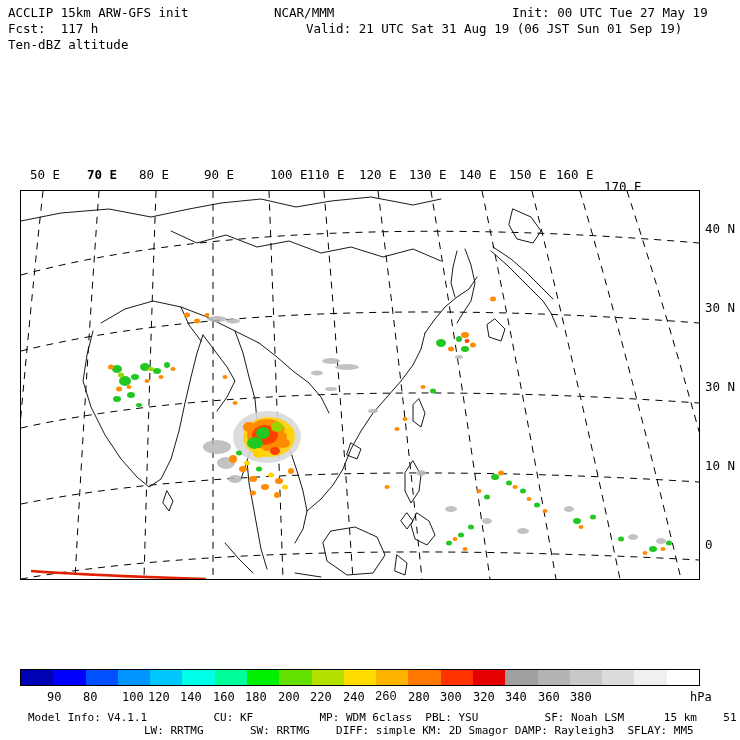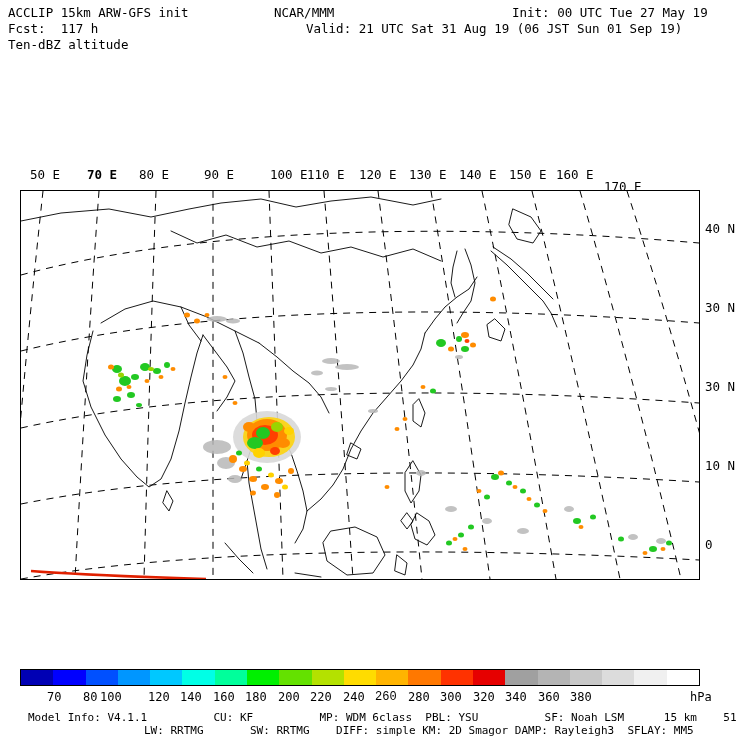--- a/index.html
+++ b/index.html
@@ -351,23 +351,23 @@
   <div class="sw" style="background:#ff3200"></div>
   <div class="sw" style="background:#e60000"></div>
   <div class="sw" style="background:#a0a0a0"></div>
   <div class="sw" style="background:#b4b4b4"></div>
   <div class="sw" style="background:#c8c8c8"></div>
   <div class="sw" style="background:#dcdcdc"></div>
   <div class="sw" style="background:#f0f0f0"></div>
   <div class="sw" style="background:#ffffff"></div>
 </div>
 
-<div class="cb-tick" style="left:47px;">70</div>
+<div class="cb-tick" style="left:47px;">90</div>
 <div class="cb-tick" style="left:83px;">80</div>
-<div class="cb-tick" style="left:100px;text-align:right;">100</div>
+<div class="cb-tick" style="left:122px;text-align:right;">100</div>
 <div class="cb-tick" style="left:148px;">120</div>
 <div class="cb-tick" style="left:180px;">140</div>
 <div class="cb-tick" style="left:213px;">160</div>
 <div class="cb-tick" style="left:245px;">180</div>
 <div class="cb-tick" style="left:278px;">200</div>
 <div class="cb-tick" style="left:310px;">220</div>
 <div class="cb-tick" style="left:343px;">240</div>
 <div class="cb-tick" style="left:375px;font-family:Liberation Mono, monospace;">260</div>
 <div class="cb-tick" style="left:408px;">280</div>
 <div class="cb-tick" style="left:440px;">300</div>

